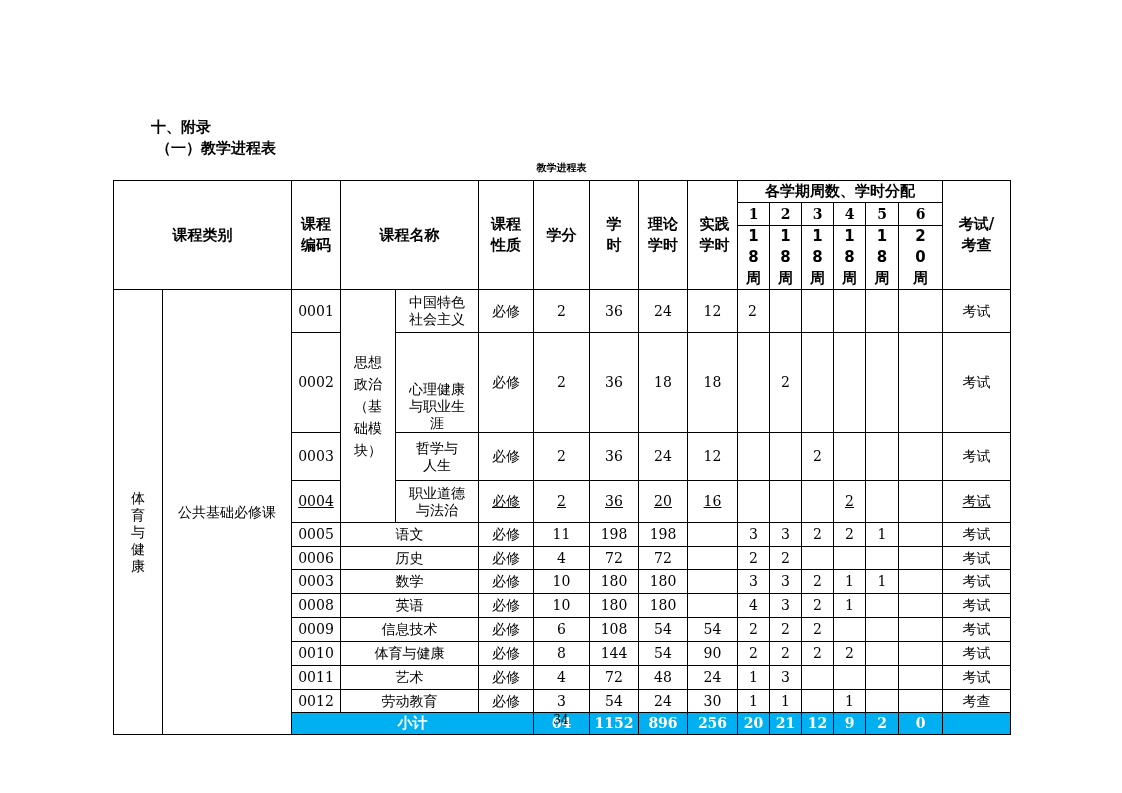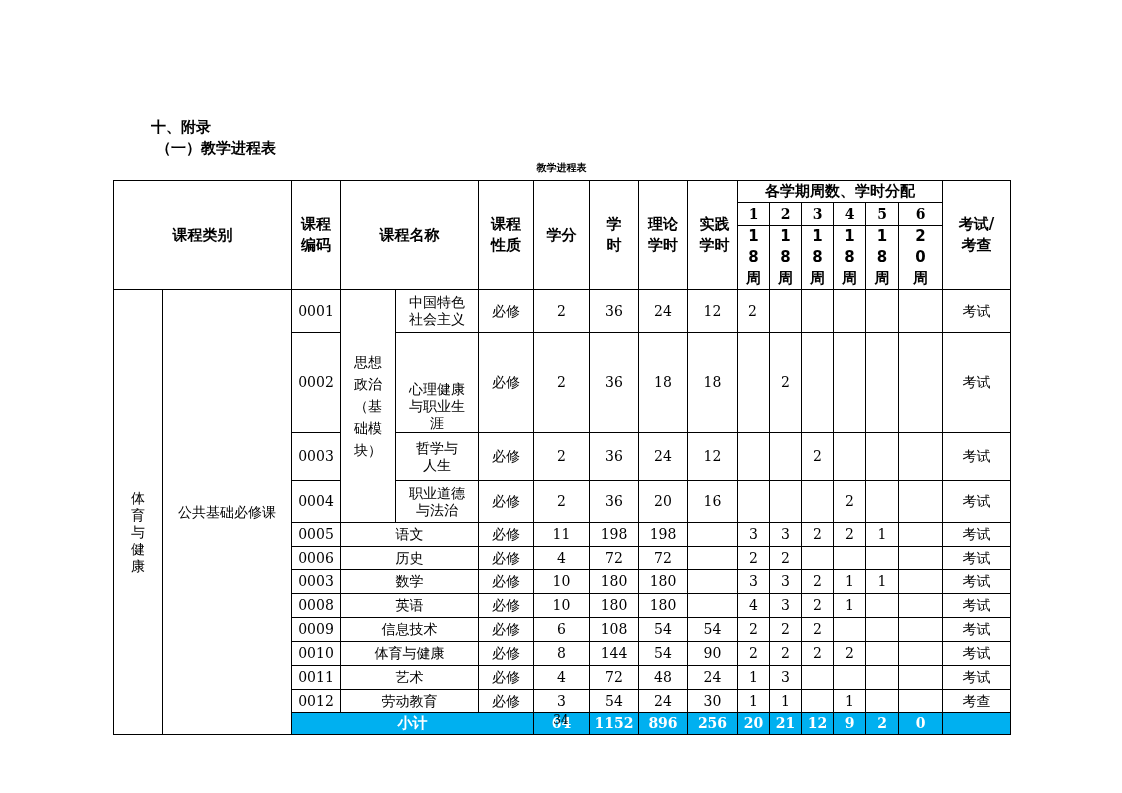--- a/index.html
+++ b/index.html
@@ -123,21 +123,21 @@
         <td>24</td>
         <td>12</td>
         <td></td>
         <td></td>
         <td>2</td>
         <td></td>
         <td></td>
         <td></td>
         <td class="cjk">考试</td>
       </tr>
-      <tr style="height: 42px;">
+      <tr style="height: 42px; text-decoration: underline;">
         <td>0004</td>
         <td class="cjk tight"><span style="display:inline-block;width:62px;word-break:break-all;">职业道德与法治</span></td>
         <td class="cjk">必修</td>
         <td>2</td>
         <td>36</td>
         <td>20</td>
         <td>16</td>
         <td></td>
         <td></td>
         <td></td>

